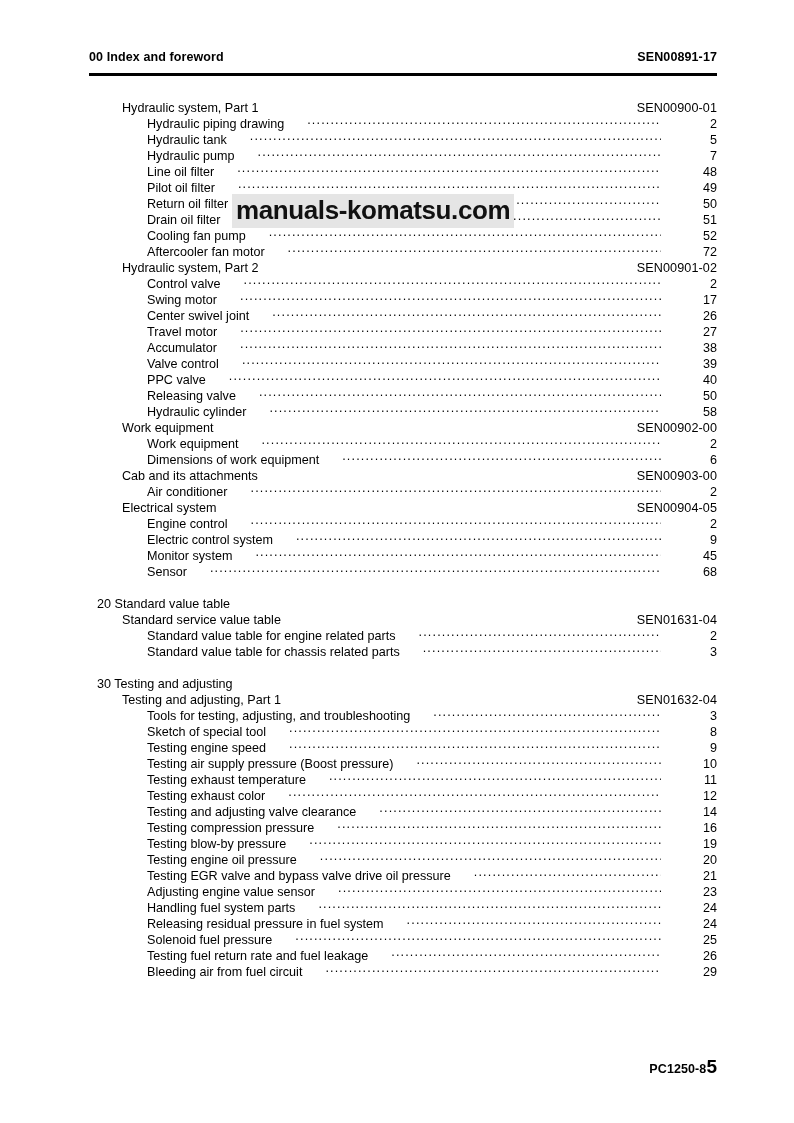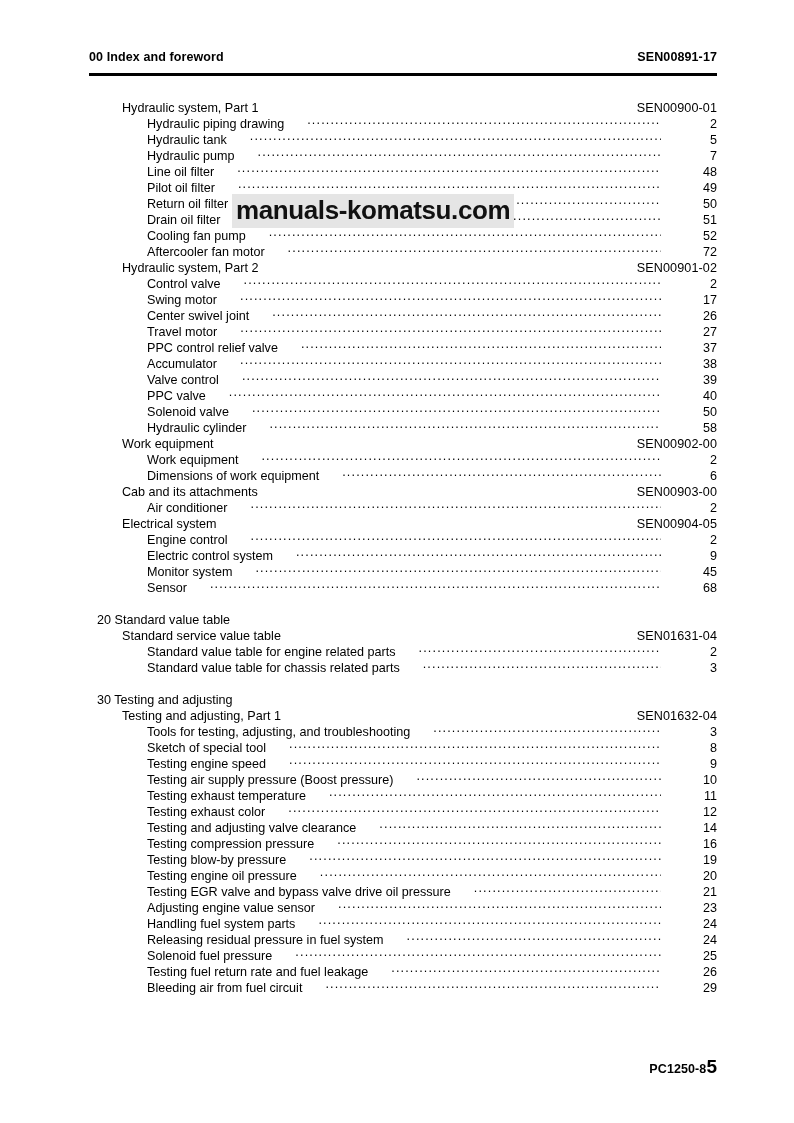--- a/index.html
+++ b/index.html
@@ -227,41 +227,36 @@
         <span class="label">Center swivel joint</span>
         <span class="leader"></span>
         <span class="pageno">26</span>
       </div>
       <div class="toc-row lvl3">
         <span class="label">Travel motor</span>
         <span class="leader"></span>
         <span class="pageno">27</span>
       </div>
       <div class="toc-row lvl3">
-        <span class="label">PPC control relief valve</span>
-        <span class="leader"></span>
-        <span class="pageno">37</span>
-      </div>
-      <div class="toc-row lvl3">
         <span class="label">Accumulator</span>
         <span class="leader"></span>
         <span class="pageno">38</span>
       </div>
       <div class="toc-row lvl3">
         <span class="label">Valve control</span>
         <span class="leader"></span>
         <span class="pageno">39</span>
       </div>
       <div class="toc-row lvl3">
         <span class="label">PPC valve</span>
         <span class="leader"></span>
         <span class="pageno">40</span>
       </div>
       <div class="toc-row lvl3">
-        <span class="label">Solenoid valve</span>
+        <span class="label">Releasing valve</span>
         <span class="leader"></span>
         <span class="pageno">50</span>
       </div>
       <div class="toc-row lvl3">
         <span class="label">Hydraulic cylinder</span>
         <span class="leader"></span>
         <span class="pageno">58</span>
       </div>
       <div class="toc-row lvl2">
         <span class="label">Work equipment</span>

